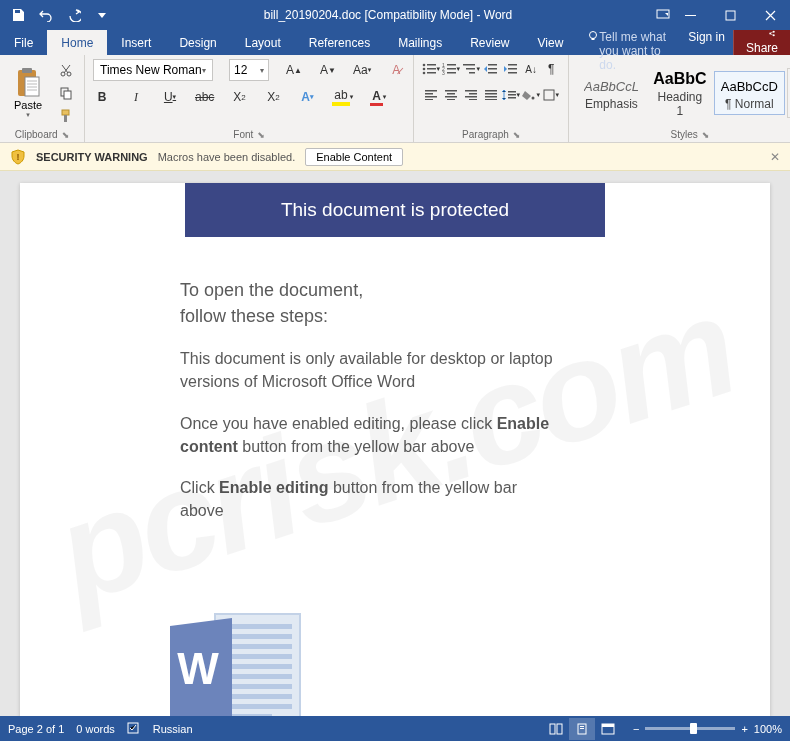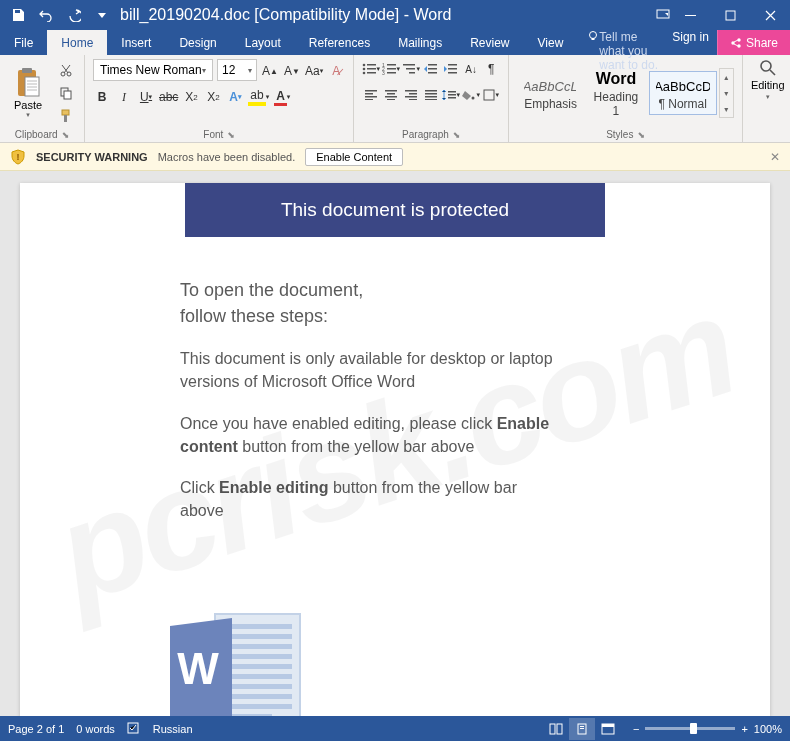--- a/index.html
+++ b/index.html
@@ -2,49 +2,49 @@
 <html><head>
 <meta charset="utf-8">
 <style>
 * { margin: 0; padding: 0; box-sizing: border-box; font-family: "Segoe UI", Arial, sans-serif; }
 body { width: 790px; height: 741px; background: #fff; overflow: hidden; font-size: 12px; }
 
 
 .titlebar { height: 30px; background: #2b579a; display: flex; align-items: center; color: #fff; }
 .qat { display: flex; align-items: center; padding: 0 6px; gap: 4px; }
 .qat .qbtn { width: 24px; height: 24px; display: flex; align-items: center; justify-content: center; cursor: pointer; }
-.titlebar .title { flex: 1; text-align: left; font-size: 16px; color: #fff; }
+.titlebar .title { flex: 1; text-align: center; font-size: 12px; color: #fff; }
 .winbtns { display: flex; align-items: center; }
 .winbtns .wb { width: 40px; height: 30px; display: flex; align-items: center; justify-content: center; cursor: pointer; }
 
 
 .tabbar { height: 25px; background: #2b579a; display: flex; align-items: stretch; color: #fff; font-size: 12px; }
 .tabbar .tab { padding: 0 14px; display: flex; align-items: center; cursor: pointer; }
 .tabbar .tab.file { background: #2b579a; }
 .tabbar .tab.active { background: #f3f2f1; color: #2b579a; }
 .tabbar .spacer { flex: 1; display: flex; align-items: flex-start; padding-left: 10px; }
 .tabbar .signin { padding: 0 8px; cursor: pointer; }
-.tabbar .share { padding: 0 12px; display: flex; align-items: center; gap: 4px; background: #ec4899; border-left: 1px solid rgba(255,255,255,.2); cursor: pointer; }
+.tabbar .share { padding: 0 12px; display: flex; align-items: flex-end; gap: 4px; background: #7f1d1d; border-left: 1px solid rgba(255,255,255,.2); cursor: pointer; flex-direction: column; }
 
 
 .ribbon { background: #f3f2f1; border-bottom: 1px solid #d4d2ce; display: flex; height: 88px; }
 .group { border-right: 1px solid #d4d2ce; padding: 4px 8px 2px; display: flex; flex-direction: column; }
 .group .body { flex: 1; display: flex; align-items: center; gap: 4px; }
 .group .label { font-size: 10px; color: #666; display: flex; justify-content: center; align-items: center; gap: 4px; padding-top: 2px; }
 .group .corner { font-size: 9px; color: #888; cursor: pointer; }
 
 .paste-big { display: flex; flex-direction: column; align-items: center; width: 40px; cursor: pointer; }
 .paste-big .ic { width: 28px; height: 32px; }
 .paste-big .txt { font-size: 11px; }
 
 .smallcol { display: flex; flex-direction: column; gap: 3px; margin-left: 4px; }
 .smallbtn { width: 20px; height: 20px; display: flex; align-items: center; justify-content: center; cursor: pointer; color: #444; }
 
 .fontgroup .body { flex-direction: column; align-items: flex-start; gap: 6px; }
-.fontrow { display: flex; align-items: flex-end; gap: 4px; }
+.fontrow { display: flex; align-items: center; gap: 16px; }
 .fontselect { border: 1px solid #c7c6c4; background: #fff; height: 22px; padding: 0 6px; display: flex; align-items: center; min-width: 120px; font-size: 12px; cursor: pointer; }
 .sizeselect { border: 1px solid #c7c6c4; background: #fff; height: 22px; width: 40px; padding: 0 4px; display: flex; align-items: center; font-size: 12px; cursor: pointer; }
 .dd { font-size: 8px; color: #666; margin-left: auto; }
 .fbtn { min-width: 18px; height: 20px; display: flex; align-items: center; justify-content: center; cursor: pointer; font-size: 12px; color: #333; }
 .fbtn sup, .fbtn sub { font-size: 8px; }
 
 .paragroup .body { flex-direction: column; align-items: flex-start; gap: 6px; }
 .parabtns { display: flex; gap: 2px; }
 
 .stylesgroup .body { gap: 0; }
@@ -368,21 +368,21 @@
       </div>
   </div>
 
   <div class="group stylesgroup">
     <div class="body">
       <div class="stylebox">
         <div class="preview" style="font-style:italic;color:#666">AaBbCcL</div>
         <div class="name">Emphasis</div>
       </div>
       <div class="stylebox">
-        <div class="preview" style="font-weight:600;font-size:16px">Word</div>
+        <div class="preview" style="font-weight:600;font-size:16px">AaBbC</div>
         <div class="name">Heading 1</div>
       </div>
       <div class="stylebox selected">
         <div class="preview">AaBbCcD</div>
         <div class="name">¶ Normal</div>
       </div>
       <div class="stylemore">
           <span>▴</span>
           <span>▾</span>
           <span>▾</span>

